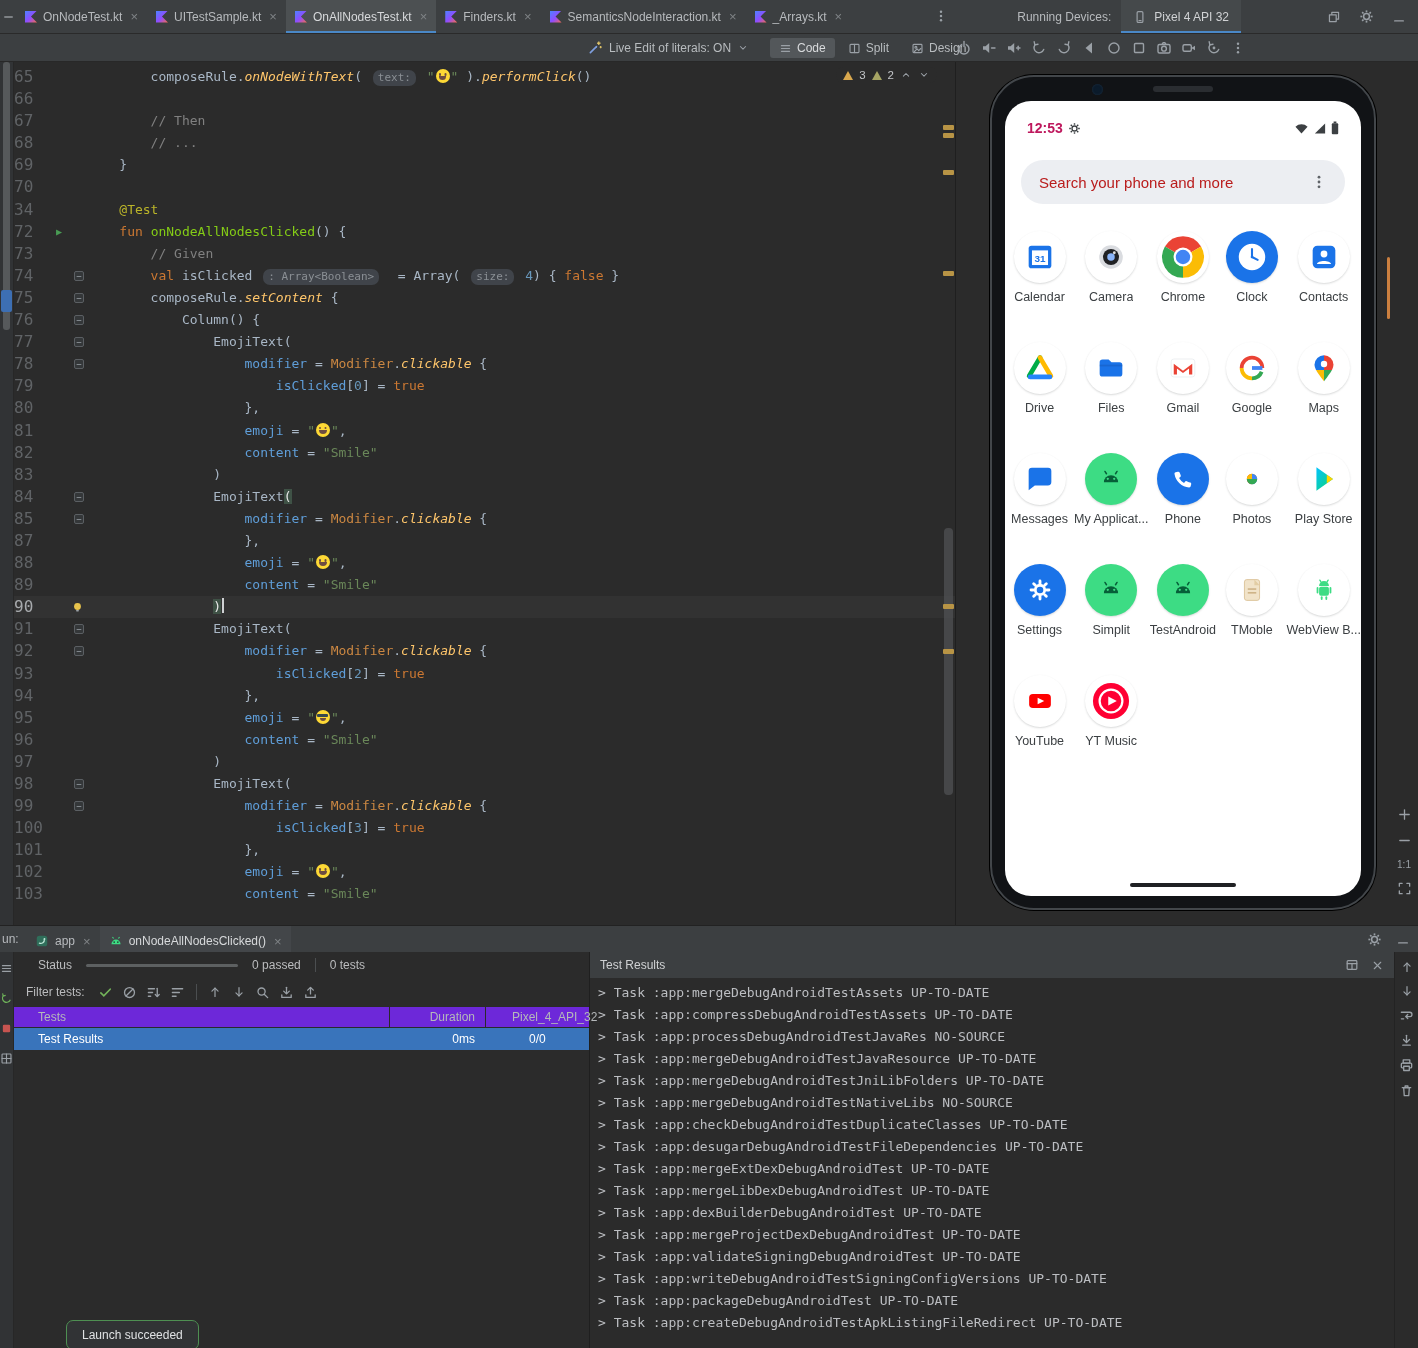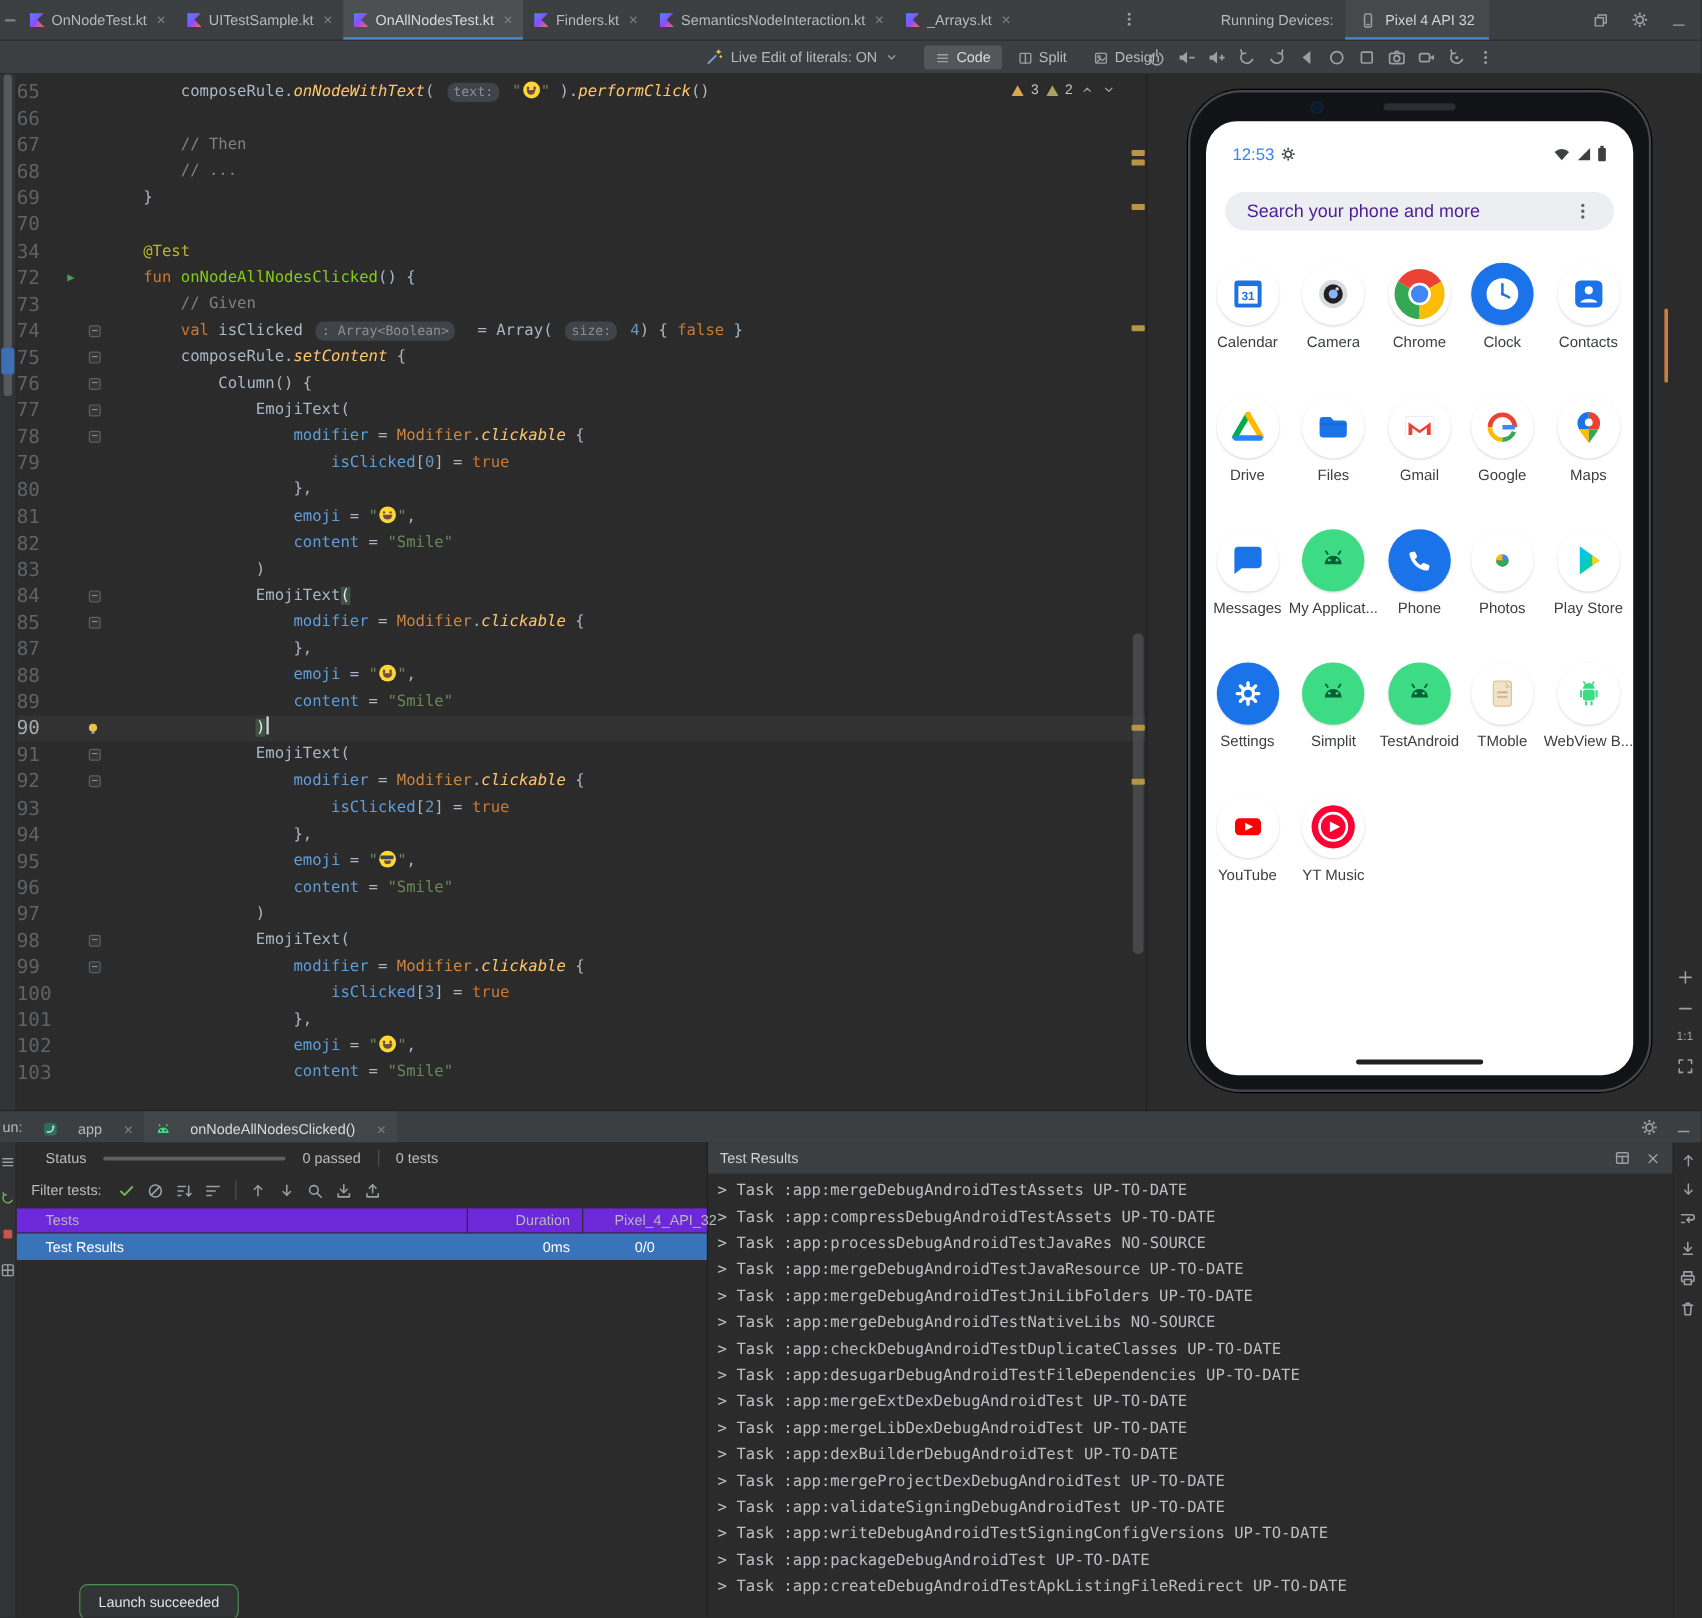--- a/index.html
+++ b/index.html
@@ -64,39 +64,39 @@
   .sb{position:absolute;right:2px;top:466px;width:9px;height:267px;background:#505254;border-radius:4px;opacity:.75}
   .mark{position:absolute;right:1px;width:11px;height:5px;background:#b89445;border-radius:1px}
 
   
   .emu{width:463px;flex:none;background:#2b2b2b;border-left:1px solid #1f1f1f;position:relative}
   .phone{position:absolute;left:34px;top:13px;width:386px;height:835px;background:#111316;border-radius:44px;border:2px solid #42464a;box-shadow:0 0 0 1px #000}
   .cam{position:absolute;left:100px;top:7px;width:11px;height:11px;border-radius:50%;background:#0b1b2b;box-shadow:inset 0 0 2px #234}
   .spk{position:absolute;left:50%;transform:translateX(-50%);top:9px;width:60px;height:6px;border-radius:3px;background:#2a2d31}
   .screen{position:absolute;left:13px;right:13px;top:24px;bottom:12px;background:#fff;border-radius:26px;overflow:hidden;color:#202124}
   .sbar{height:40px;display:flex;align-items:center;gap:5px;padding:14px 22px 0 22px;font-size:14px}
-  .sbar .time{font-weight:normal;color:#3b82f6}
+  .sbar .time{font-weight:bold;color:#be185d}
   .sbar-right{margin-left:auto;display:flex;align-items:center;gap:4px}
-  .search{height:32px;margin:19px 16px 0;background:#eceef2;border-radius:24px;display:flex;align-items:center;padding:0 18px;color:#4c1d95;font-size:15px}
+  .search{height:44px;margin:19px 16px 0;background:#eceef2;border-radius:24px;display:flex;align-items:center;padding:0 18px;color:#b91c1c;font-size:15px}
   .search .sdots{margin-left:auto;display:flex}
   .grid{display:grid;grid-template-columns:repeat(5,1fr);margin-top:27px}
   .cell{height:111px;display:flex;flex-direction:column;align-items:center}
   .aicon{width:52px;height:52px;border-radius:50%;background:#fff;display:flex;align-items:center;justify-content:center;box-shadow:0 1px 2px rgba(60,64,67,.2)}
   .alabel{margin-top:7px;font-size:12.5px;color:#3c4043;max-width:88px;white-space:nowrap;overflow:hidden}
   .handle{position:absolute;bottom:9px;left:50%;transform:translateX(-50%);width:106px;height:4px;border-radius:2px;background:#202124}
   .emu-strip{position:absolute;right:1px;top:745px;width:26px;display:flex;flex-direction:column;align-items:center;gap:11px;color:#9aa0a6}
   .emu-strip .z{font-size:10px;color:#9aa0a6}
   .orange{position:absolute;right:28px;top:195px;width:3px;height:62px;background:#cb7f3f;border-radius:2px}
 
   
   .bottom{flex:1;display:flex;flex-direction:column;border-top:1px solid #222;min-height:0}
   .runtabs{height:26px;background:#3c3f41;display:flex;align-items:stretch;position:relative;flex:none;color:#b7babd}
   .runlbl{align-self:center;padding-left:2px;width:26px}
   #run-tabs{display:flex}
-  .rtab{display:flex;align-items:center;gap:16px;padding:15px 9px}
+  .rtab{display:flex;align-items:center;gap:6px;padding:15px 9px}
   .rtab.active{background:#434649;color:#d7d9db;box-shadow:inset 0 -2px 0 #b3b8bd}
   .rt-right{position:absolute;right:8px;top:0;height:100%;display:flex;align-items:center;gap:14px}
   .bbody{flex:1;display:flex;min-height:0}
   .bstripe{width:14px;background:#313335;border-right:1px solid #272727;display:flex;flex-direction:column;align-items:center;padding-top:10px;gap:17px;flex:none}
   .tests{width:576px;flex:none;background:#2b2b2b;border-right:1px solid #1f1f1f;position:relative}
   .trow1{height:26px;display:flex;align-items:center;gap:14px;padding-left:24px}
   .pbar{width:152px;height:3px;background:#5d6061;border-radius:2px}
   .tsep{width:1px;height:14px;background:#4b4e50}
   .trow2{height:28px;display:flex;align-items:center;gap:2px;padding-left:12px}
   .trow2 .flabel{margin-right:8px}

